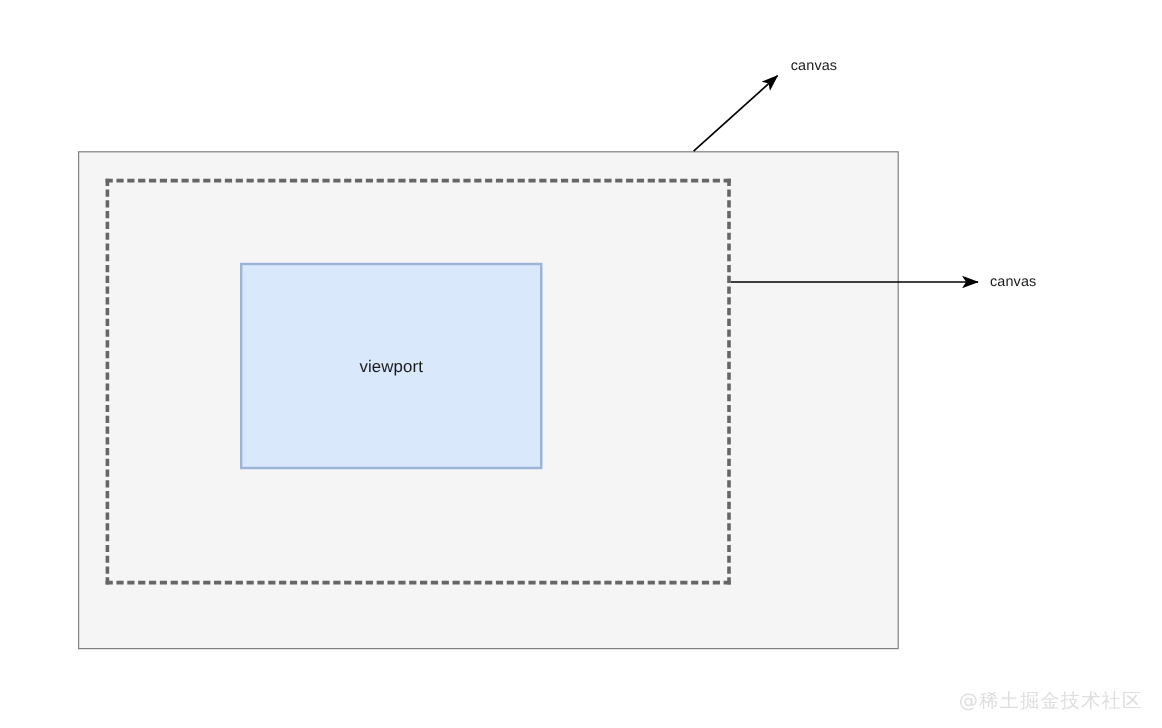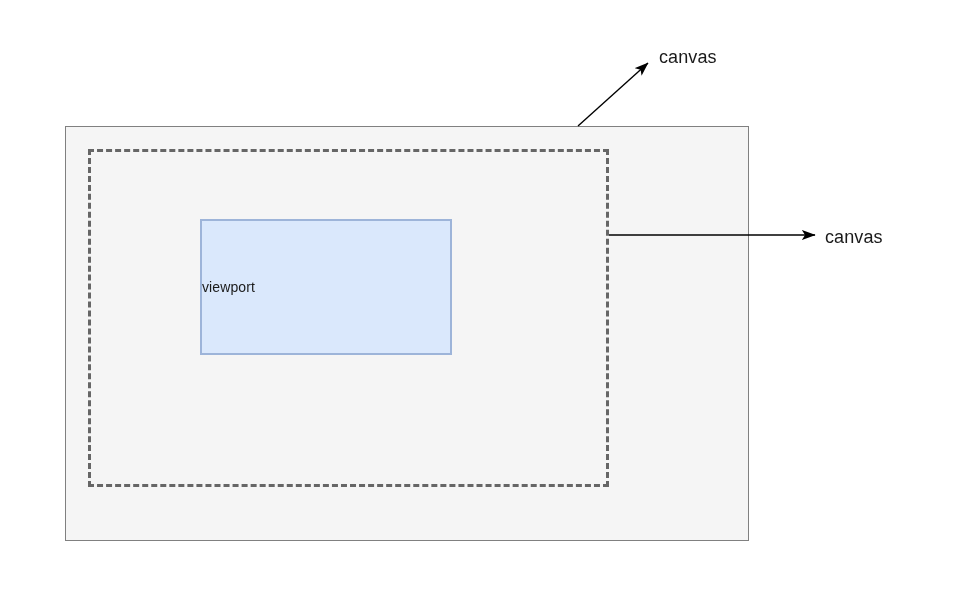--- a/index.html
+++ b/index.html
@@ -39,26 +39,27 @@
     background: transparent;
     border: 3px dashed #666666;
   }
 
   
   .viewport-rect {
     position: absolute;
     left: 200px;
     top: 219px;
     width: 252px;
-    height: 136px;
+    height: 172px;
     box-sizing: border-box;
     background: #dae8fc;
     border: 2px solid #9db4d9;
     display: flex;
     align-items: center;
+    justify-content: center;
   }
   .viewport-label {
     font-size: 14px;
     color: #1a1a1a;
     line-height: 1;
     letter-spacing: 0.1px;
   }
 
   
   .annotations {
@@ -66,21 +67,21 @@
     left: 0;
     top: 0;
     width: 968px;
     height: 607px;
     pointer-events: none;
   }
 
   
   .ann-label {
     position: absolute;
-    font-size: 18px;
+    font-size: 12px;
     color: #1a1a1a;
     line-height: 1;
     white-space: nowrap;
     letter-spacing: 0.1px;
   }
   .label-canvas {
     left: 659px;
     top: 48px;
   }
   .label-bounds {
@@ -120,14 +121,15 @@
       </marker>
     </defs>
     <line x1="578" y1="126" x2="648" y2="63" stroke="#000000" stroke-width="1.4" marker-end="url(#arrowhead)"></line>
     <line x1="609" y1="235" x2="815" y2="235" stroke="#000000" stroke-width="1.4" marker-end="url(#arrowhead)"></line>
   </svg>
 
   <span class="ann-label label-canvas">canvas</span>
 
   <span class="ann-label label-bounds">canvas</span>
 
+  <span class="watermark">@稀土掘金技术社区</span>
 
 </div>
 
 </body></html>

